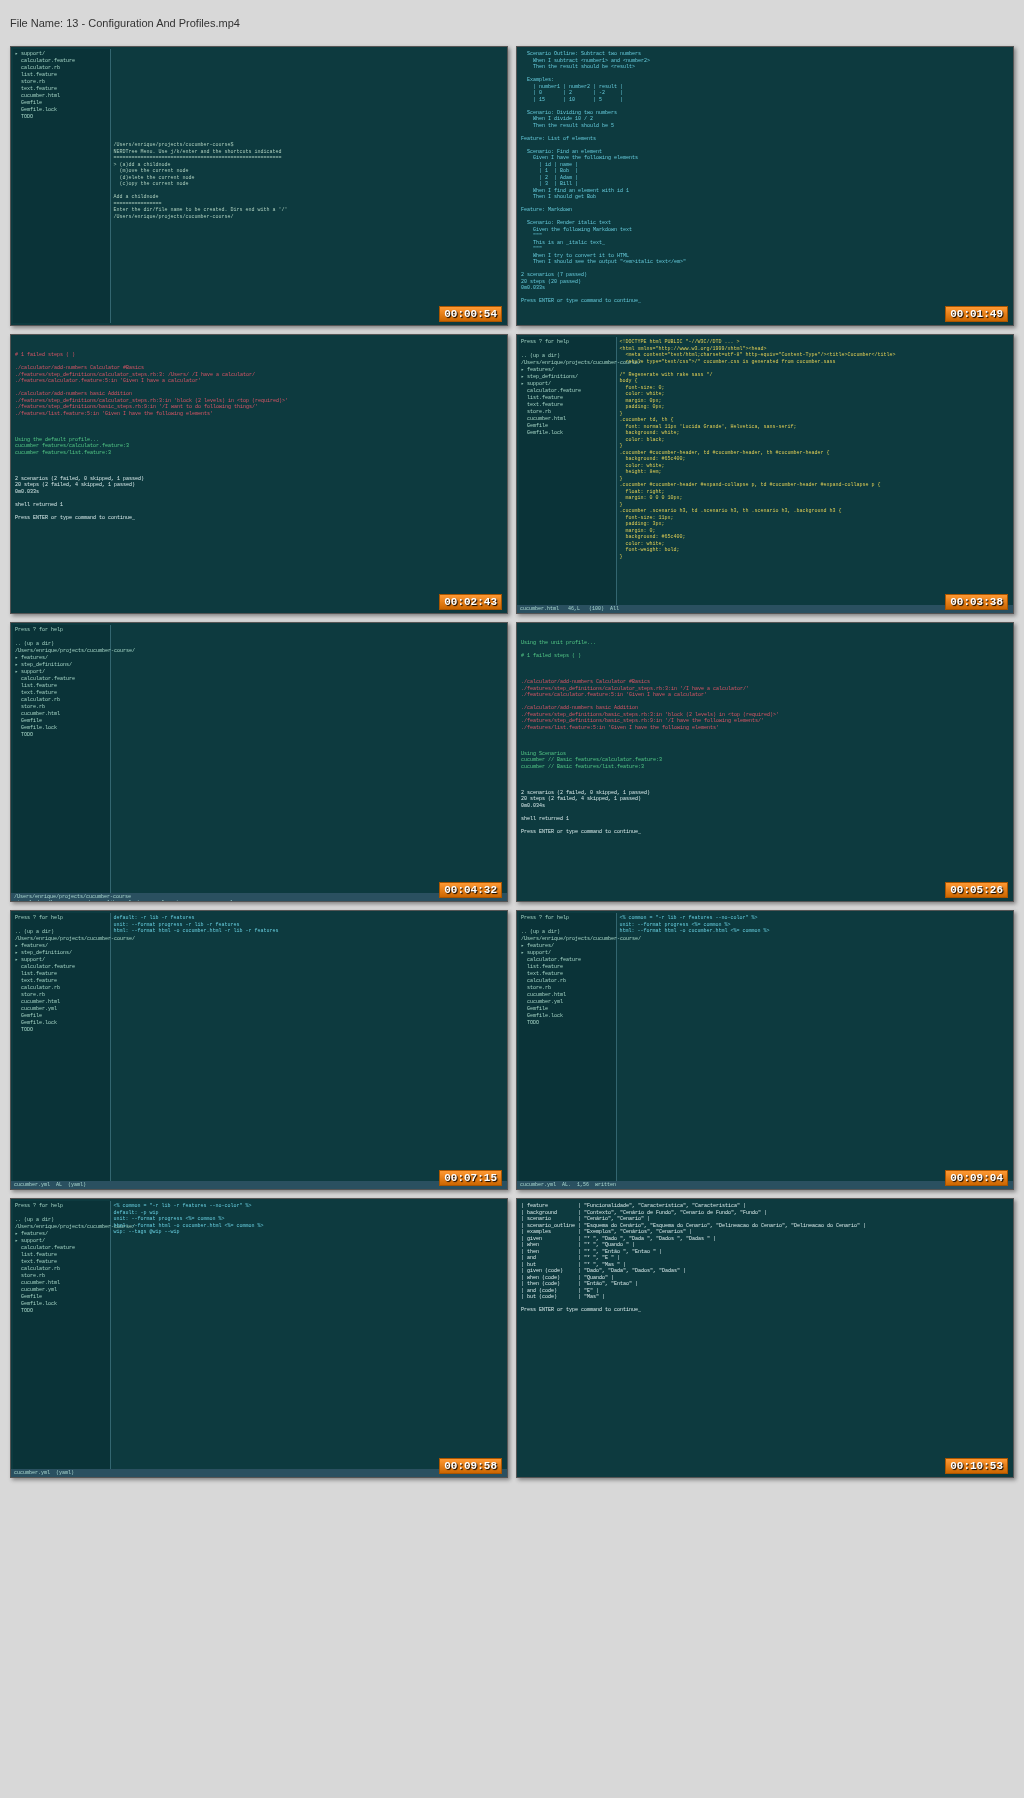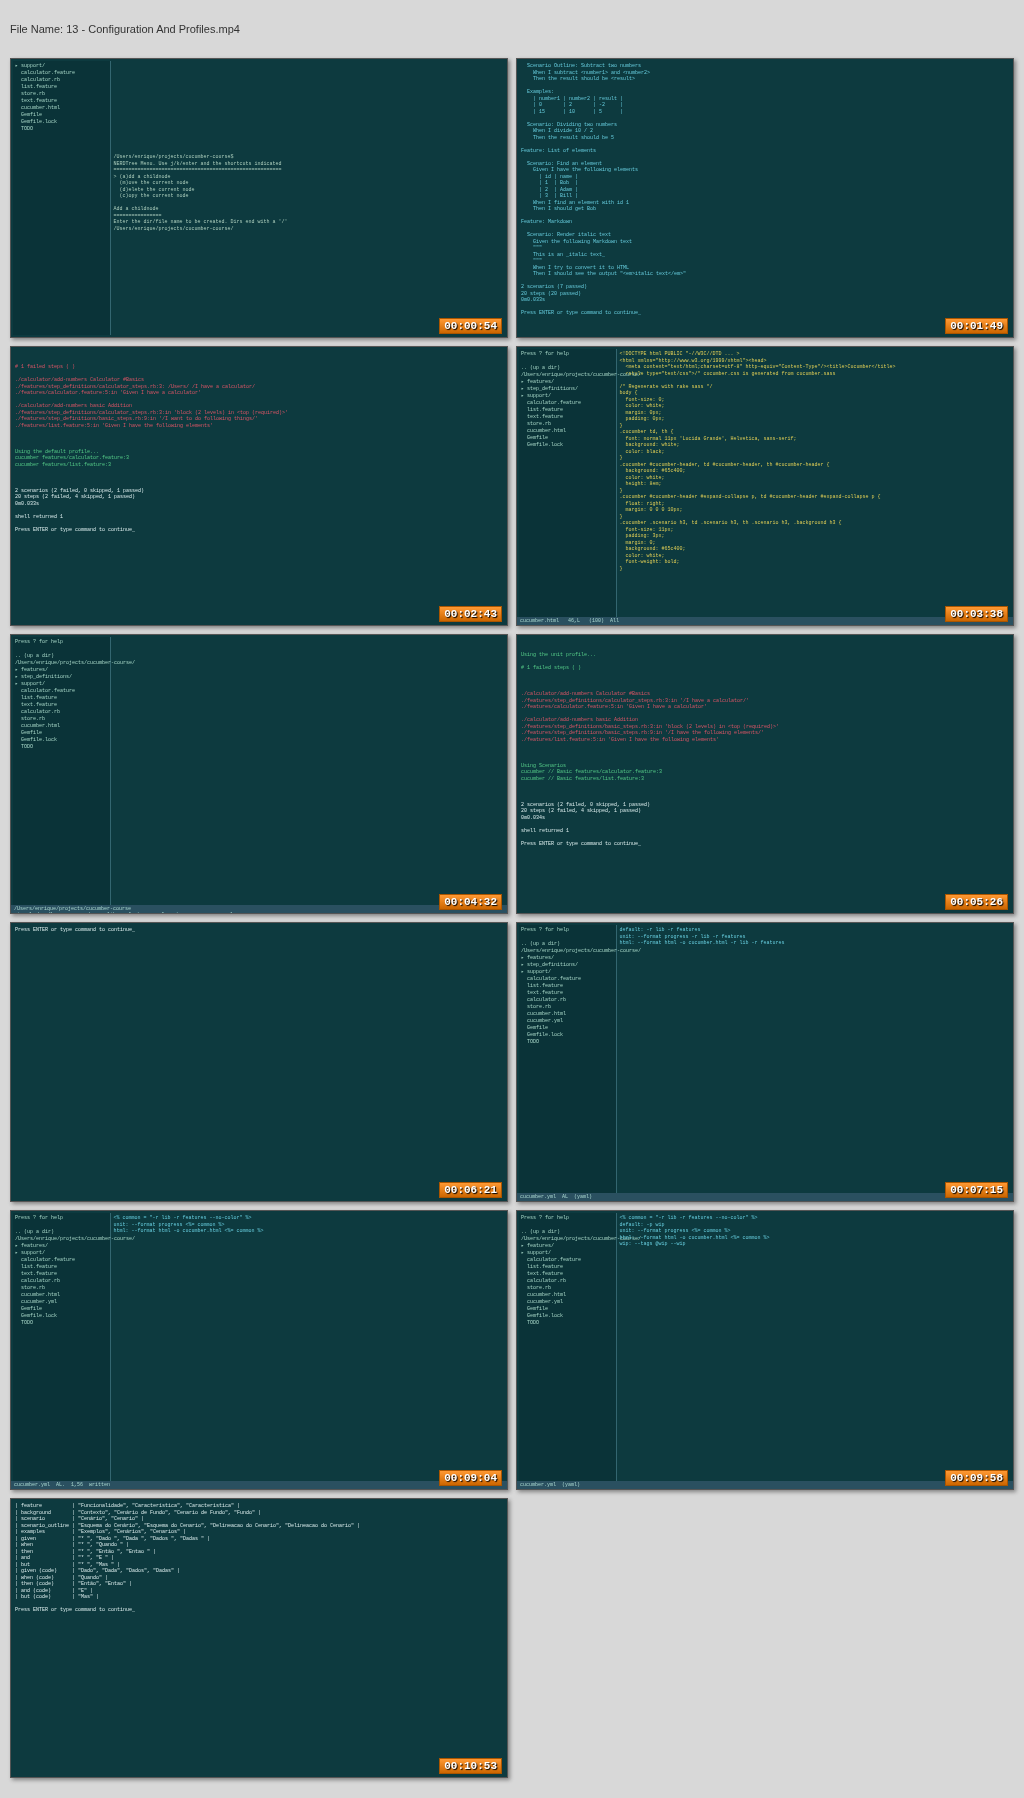--- a/index.html
+++ b/index.html
@@ -5,44 +5,44 @@
 * { margin: 0; padding: 0; box-sizing: border-box; }
 body {
   background: #d8d8d8;
   font-family: Arial, sans-serif;
   width: 1024px;
   height: 1798px;
   position: relative;
 }
 .header {
   position: absolute;
-  top: 12px;
+  top: 0;
   left: 0;
   right: 0;
   height: 55px;
-  padding: 10px 10px;
+  padding: 16px 10px;
 }
 .file-info {
   font-size: 11px;
   color: #333;
   line-height: 1.3;
 }
 .mpc-title {
   position: absolute;
   right: 10px;
   top: 0;
   font-size: 42px;
   font-weight: bold;
   color: #fff;
   font-style: italic;
   text-shadow: 1px 1px 2px rgba(0,0,0,0.3);
 }
 .grid {
   position: absolute;
-  top: 58px;
+  top: 46px;
   left: 10px;
   right: 10px;
   display: grid;
   grid-template-columns: 1fr 1fr;
   gap: 8px;
 }
 .thumb {
   position: relative;
   background: #0d3a3f;
   height: 280px;
@@ -336,24 +336,20 @@
 20 steps (2 failed, 4 skipped, 1 passed)
 0m0.034s
 
 shell returned 1
 
 Press ENTER or type command to continue_</div>
     </div>
     <div class="timestamp">00:05:26</div>
   </div>
 
-  <div class="thumb">
-    <div class="main-pane white-text">Press ENTER or type command to continue_</div>
-    <div class="timestamp">00:06:21</div>
-  </div>
 
   <div class="thumb">
     <div class="split-left sidebar">Press ? for help
 
 .. (up a dir)
 /Users/enrique/projects/cucumber-course/
 ▸ features/
 ▸ step_definitions/
 ▸ support/
   calculator.feature

